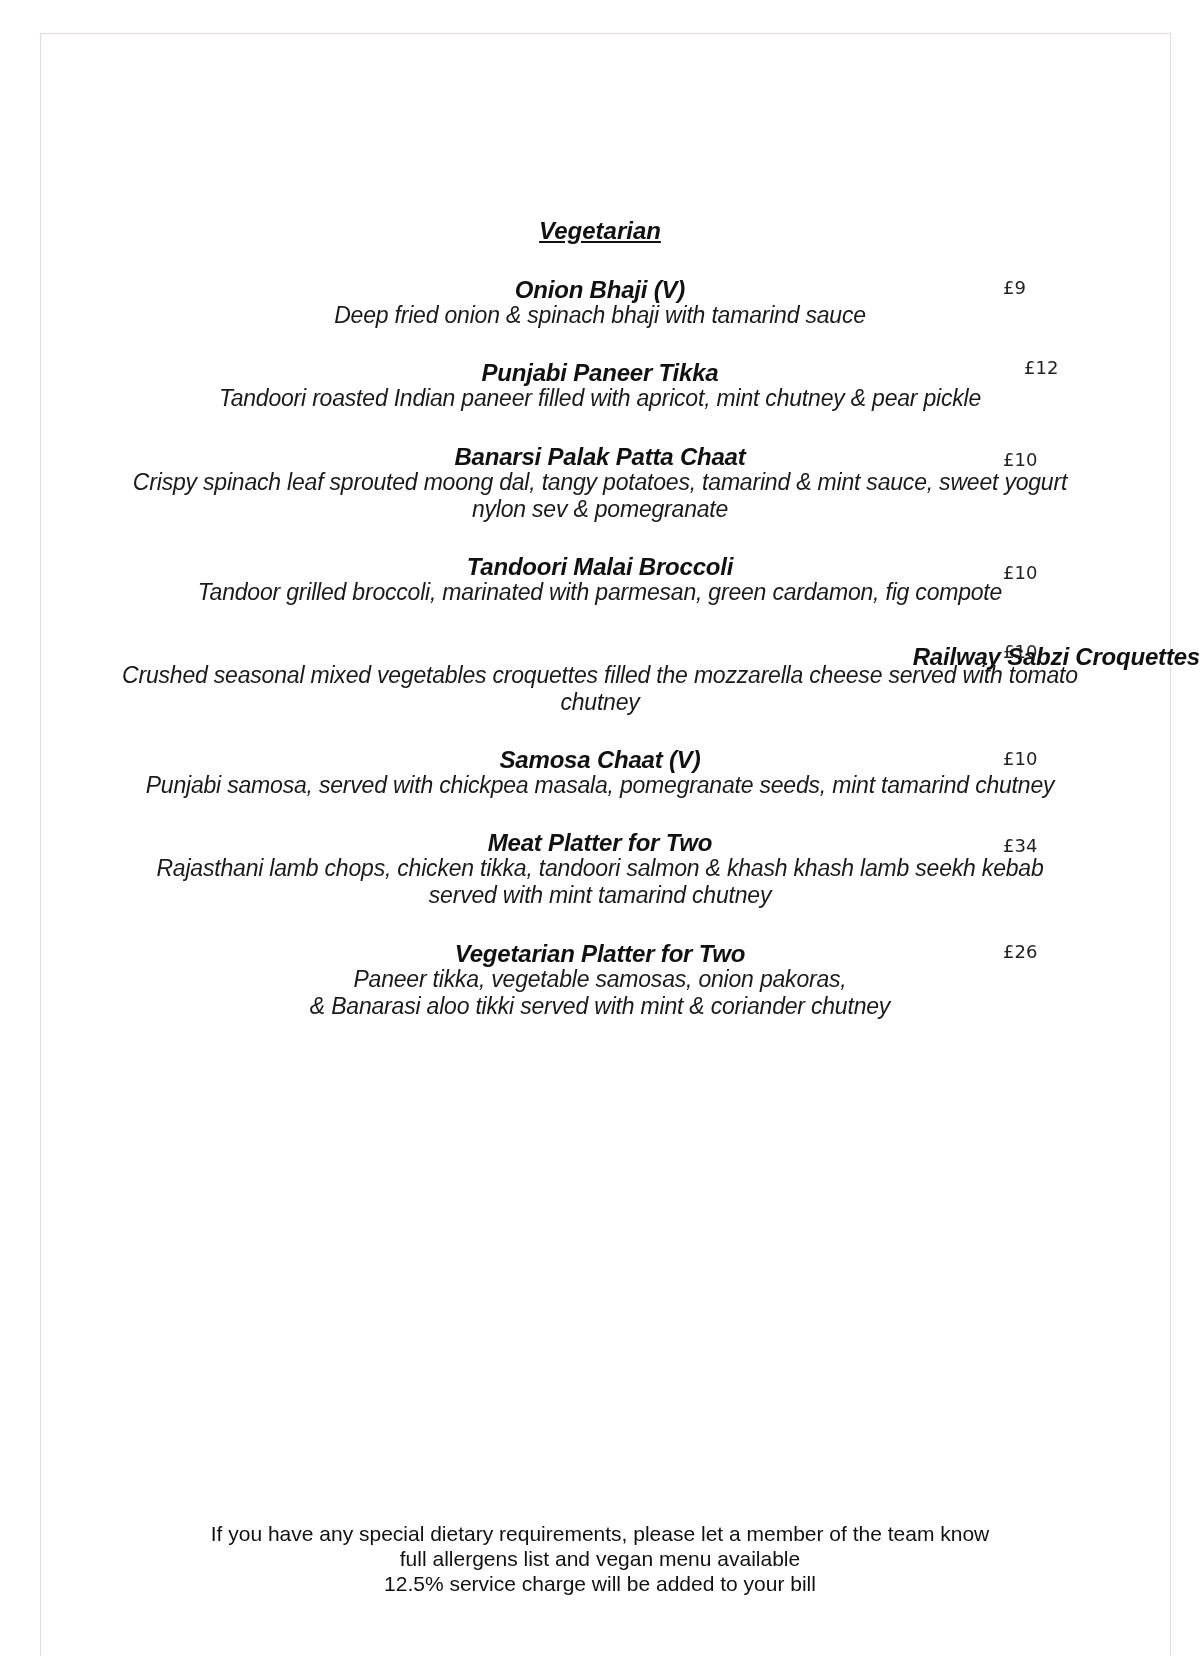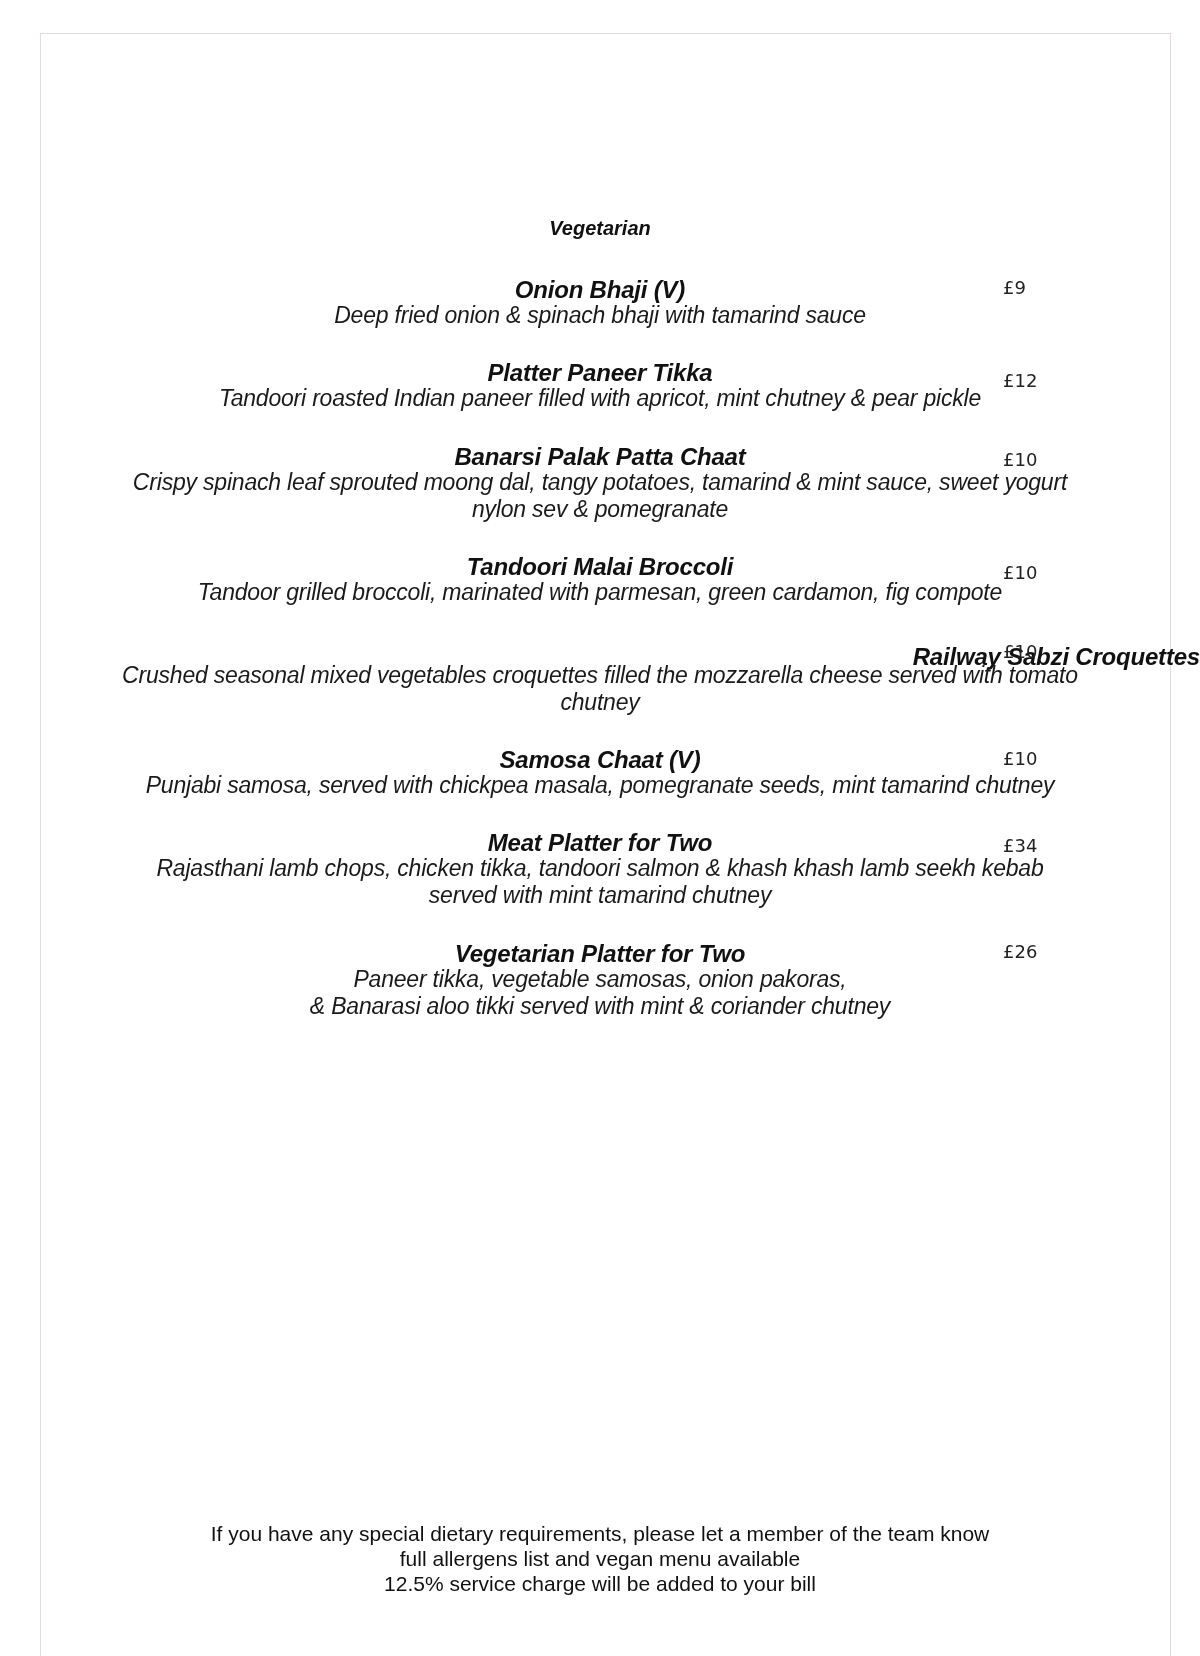--- a/index.html
+++ b/index.html
@@ -2,42 +2,42 @@
 <html><head>
 <meta charset="utf-8">
 <style>
   html, body { margin: 0; padding: 0; background: #ffffff; }
   body { width: 1200px; height: 1656px; position: relative; overflow: hidden; }
   .page {
     position: absolute; left: 40px; top: 33px; width: 1131px; height: 1660px;
     border: 1.5px solid #e6d9dc; border-bottom: none; box-sizing: border-box; background: #fff;
   }
   .abs { position: absolute; left: 0; width: 1200px; text-align: center; color: #111; }
-  .heading { font-family: "Liberation Sans", sans-serif; font-style: italic; font-weight: bold; font-size: 20px; }
+  .heading { font-family: "Liberation Sans", sans-serif; font-style: italic; font-weight: bold; font-size: 24px; text-decoration: underline; }
   .name { font-family: "Liberation Sans", sans-serif; font-style: italic; font-weight: bold; font-size: 24px; letter-spacing: -0.2px; }
   .desc { font-family: "Liberation Sans", sans-serif; font-style: italic; font-size: 23px; color: #1a1a1a; letter-spacing: -0.2px; line-height: 27px; }
   .price { position: absolute; left: 1003px; font-family: "DejaVu Sans", sans-serif; font-size: 18px; color: #222; }
   .footer { font-family: "Liberation Sans", sans-serif; font-size: 21px; color: #111; line-height: 25px; }
 </style>
 </head>
 <body>
 
 <div class="page"></div>
 
 <div class="abs heading" style="top:217px;">Vegetarian</div>
 
 <div>
   <div class="abs name" style="top:276px;">Onion Bhaji (V)</div>
   <div class="price" style="top:277px;">£9</div>
   <div class="abs desc" style="top:302px;">Deep fried onion &amp; spinach bhaji with tamarind sauce</div>
 </div>
 
 <div>
-  <div class="abs name" style="top:359px;">Platter Paneer Tikka</div>
-  <div class="price" style="top:370px;">£12</div>
+  <div class="abs name" style="top:359px;">Punjabi Paneer Tikka</div>
+  <div class="price" style="top:357px;margin-left:21px;">£12</div>
   <div class="abs desc" style="top:385px;">Tandoori roasted Indian paneer filled with apricot, mint chutney &amp; pear pickle</div>
 </div>
 
 <div>
   <div class="abs name" style="top:443px;">Banarsi Palak Patta Chaat</div>
   <div class="price" style="top:449px;">£10</div>
   <div class="abs desc" style="top:469px;">Crispy spinach leaf sprouted moong dal, tangy potatoes, tamarind &amp; mint sauce, sweet yogurt</div>
   <div class="abs desc" style="top:496px;">nylon sev &amp; pomegranate</div>
 </div>
 

